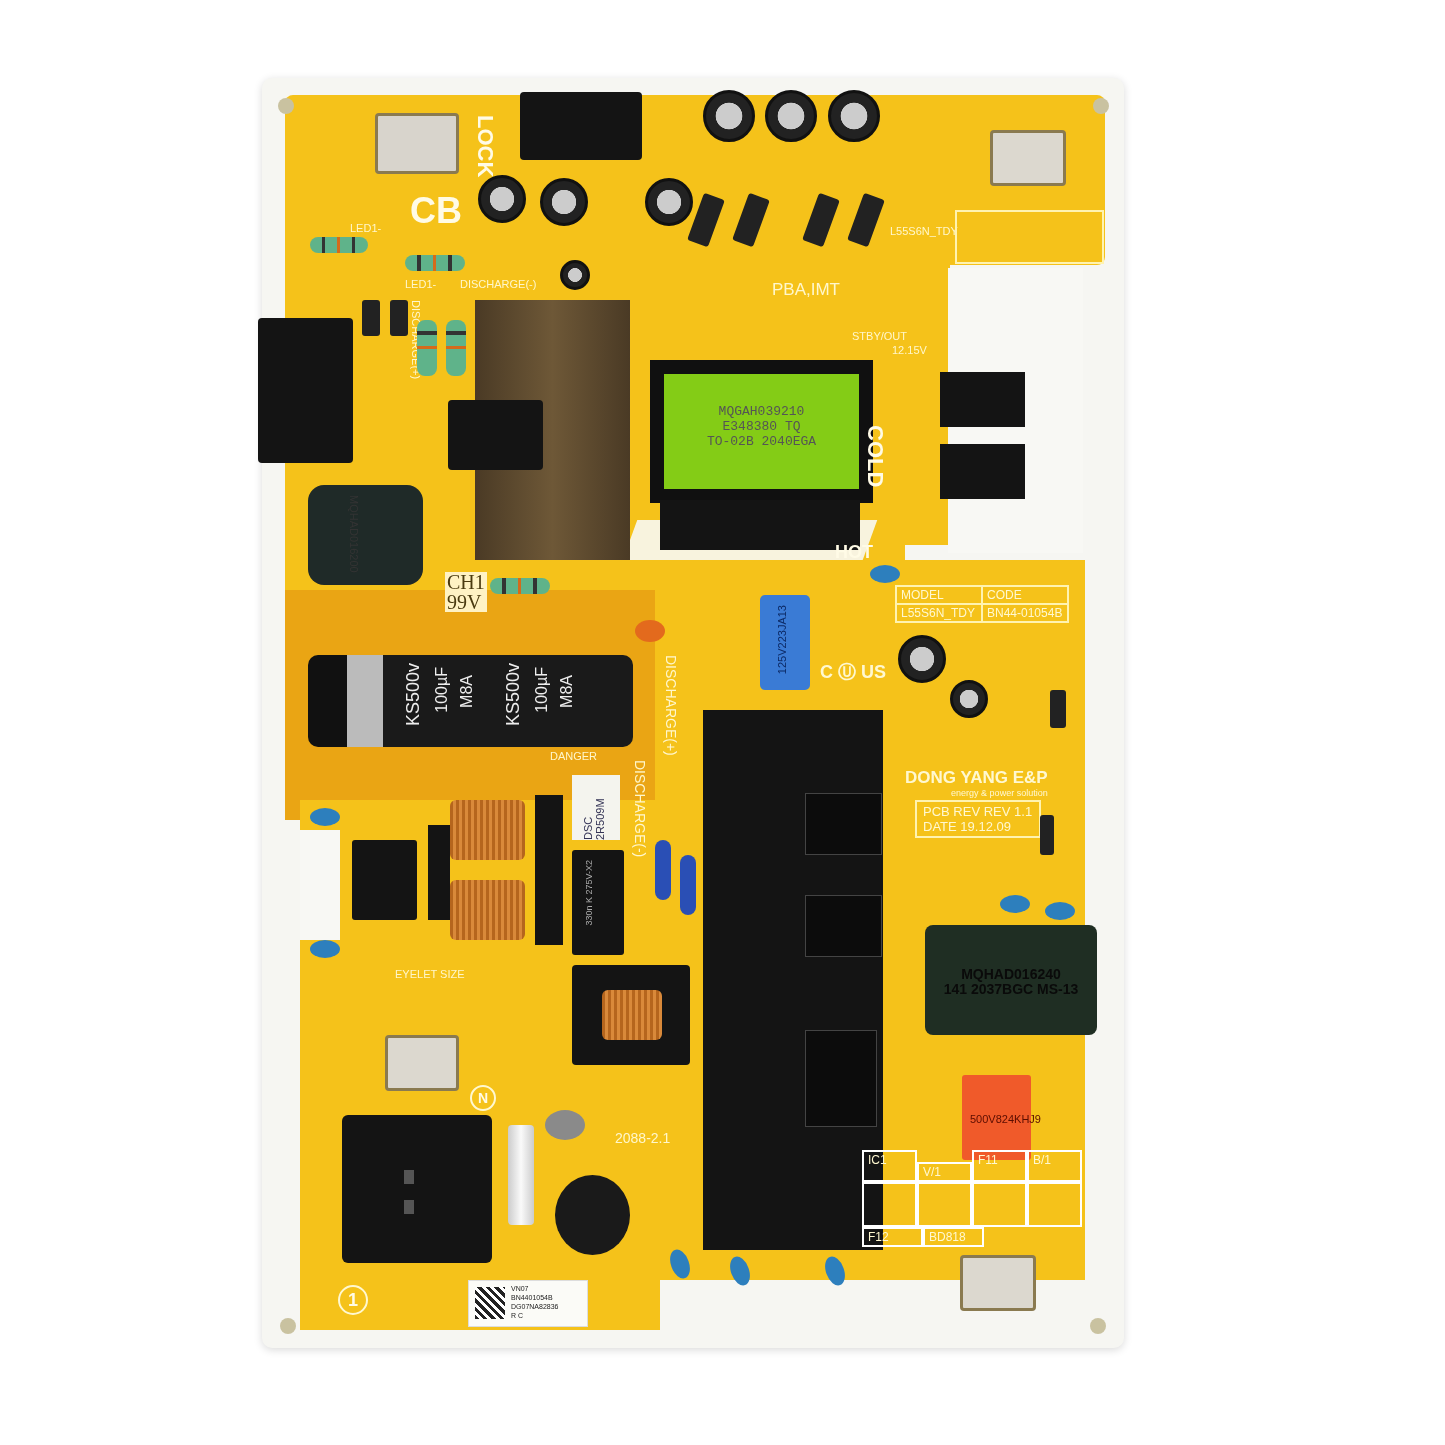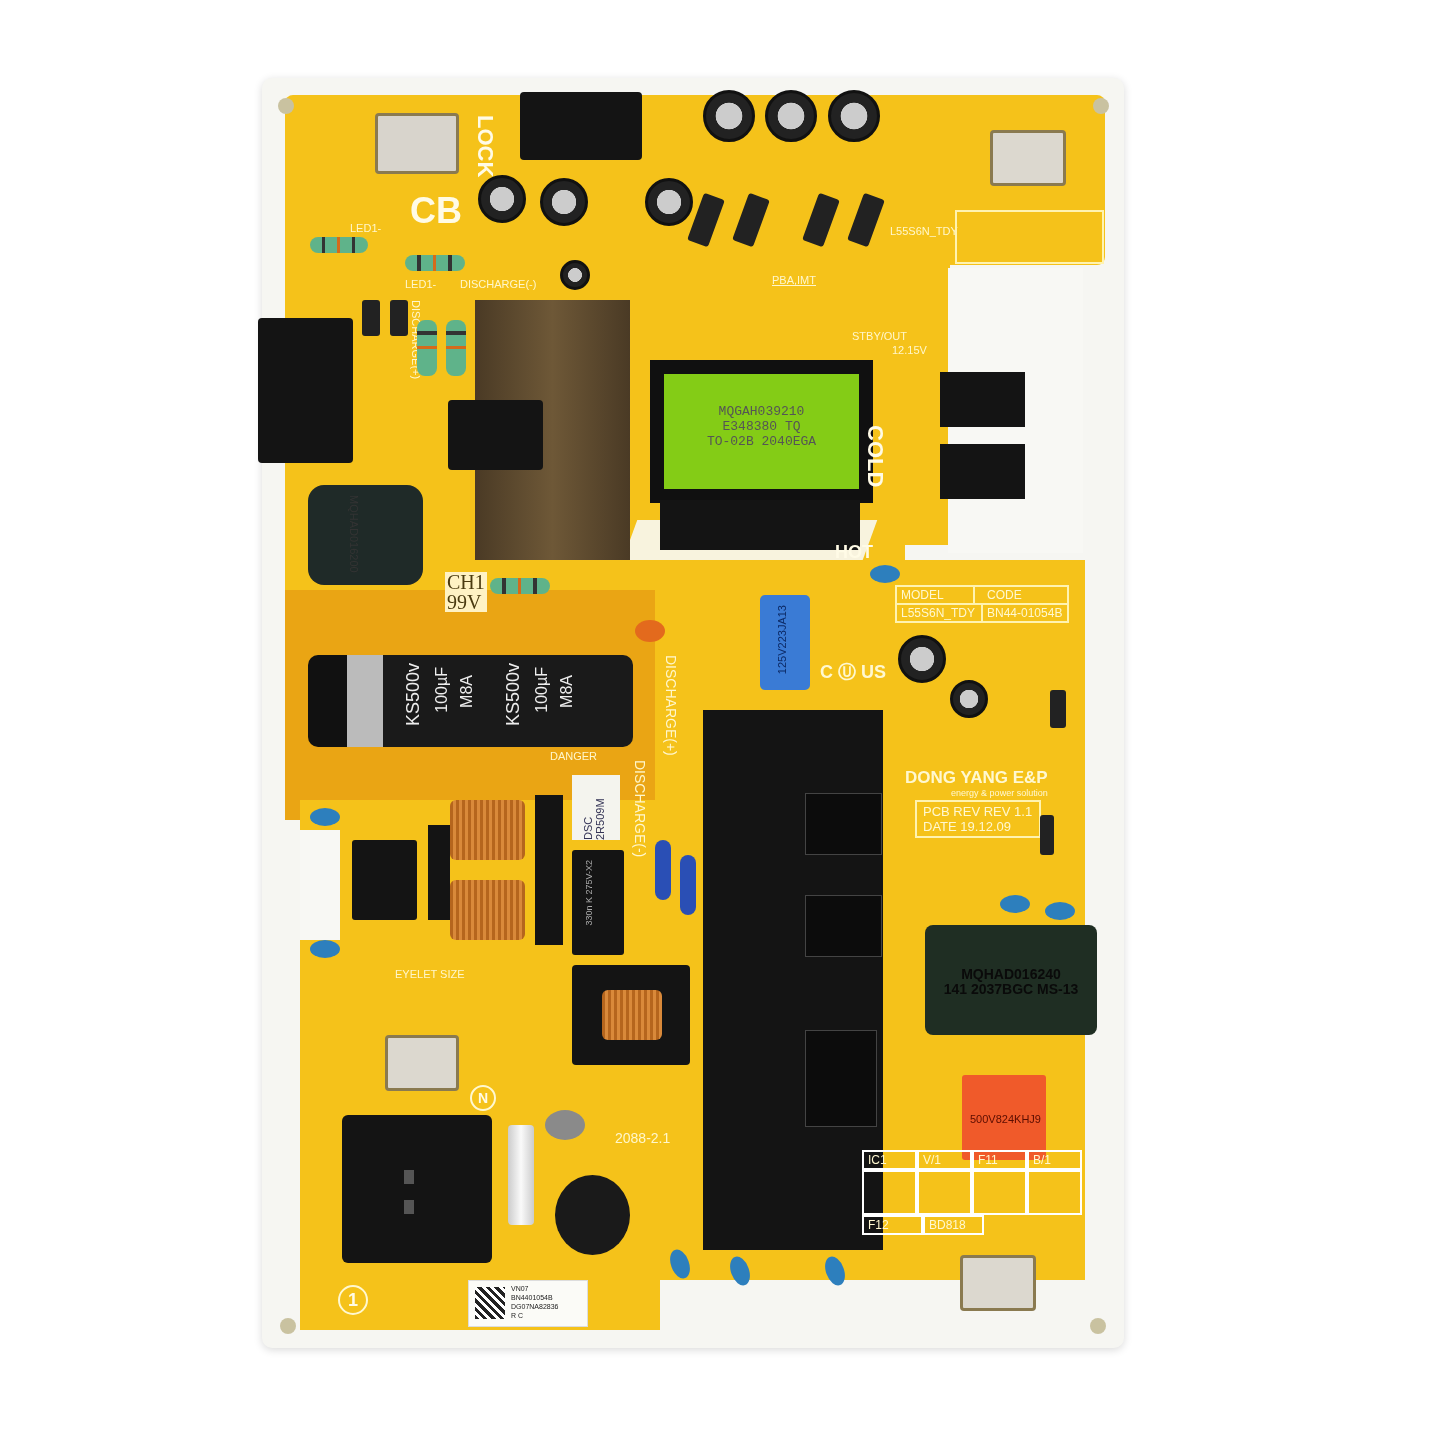--- a/index.html
+++ b/index.html
@@ -60,21 +60,21 @@
 <div class="abs cap-top" style="left:828px;top:90px;width:46px;height:46px;"></div>
 <div class="abs cap-top" style="left:478px;top:175px;width:42px;height:42px;"></div>
 <div class="abs cap-top" style="left:540px;top:178px;width:42px;height:42px;"></div>
 <div class="abs cap-top" style="left:645px;top:178px;width:42px;height:42px;"></div>
 <div class="abs cap-top" style="left:560px;top:260px;width:24px;height:24px;"></div>
 
 <div class="abs diode" style="left:695px;top:195px;width:22px;height:50px;transform:rotate(20deg);"></div>
 <div class="abs diode" style="left:740px;top:195px;width:22px;height:50px;transform:rotate(20deg);"></div>
 <div class="abs diode" style="left:810px;top:195px;width:22px;height:50px;transform:rotate(20deg);"></div>
 <div class="abs diode" style="left:855px;top:195px;width:22px;height:50px;transform:rotate(20deg);"></div>
-<div class="abs silk-sm" style="left:772px;top:274px;font-size:11px;text-decoration:underline;">PBA,IMT</div>
+<div class="abs silk-sm" style="left:772px;top:280px;font-size:17px;">PBA,IMT</div>
 <div class="abs silk-sm" style="left:890px;top:225px;">L55S6N_TDY</div>
 
 <div class="abs" style="left:990px;top:130px;width:70px;height:50px;background:#dcd8cf;border:3px solid #8a7a50;border-radius:4px;"></div>
 <div class="abs" style="left:955px;top:210px;width:145px;height:50px;border:2px solid #fff3b0;"></div>
 
 <div class="abs black" style="left:258px;top:318px;width:95px;height:145px;border-radius:4px;"></div>
 
 <div class="abs diode" style="left:362px;top:300px;width:18px;height:36px;"></div>
 <div class="abs diode" style="left:390px;top:300px;width:18px;height:36px;"></div>
 <div class="abs silk-sm text-vert" style="left:410px;top:300px;">DISCHARGE(+)</div>
@@ -109,21 +109,21 @@
   <div>CH1</div>
   <div>99V</div>
 </div>
 <div class="abs resistor" style="left:490px;top:578px;width:60px;"></div>
 
 <div class="abs silk" style="left:835px;top:542px;font-size:18px;">HOT</div>
 
 <div class="abs" style="left:895px;top:585px;width:170px;border:2px solid #fff3b0;font-size:12px;color:#fff8d0;">
   <div style="display:flex;border-bottom:2px solid #fff3b0;">
     <div style="flex:1;padding:1px 4px;border-right:2px solid #fff3b0;">MODEL</div>
-    <div style="flex:1;padding:1px 12px;">CODE</div>
+    <div style="flex:1;padding:1px 4px;">CODE</div>
   </div>
   <div style="display:flex;">
     <div style="flex:1;padding:1px 4px;border-right:2px solid #fff3b0;">L55S6N_TDY</div>
     <div style="flex:1;padding:1px 4px;">BN44-01054B</div>
   </div>
 </div>
 
 <div class="abs black" style="left:308px;top:655px;width:325px;height:92px;border-radius:10px;background:linear-gradient(90deg,#111 0 12%,#bbb 12% 23%,#1a1a1a 23%);">
   <div style="position:absolute;left:95px;top:8px;color:#eee;font-size:18px;writing-mode:vertical-rl;transform:rotate(180deg);line-height:20px;">
     <span>KS500v</span>
@@ -207,34 +207,34 @@
 <div class="abs" style="left:655px;top:840px;width:16px;height:60px;background:#2a4fb5;border-radius:8px;"></div>
 <div class="abs" style="left:680px;top:855px;width:16px;height:60px;background:#2a4fb5;border-radius:8px;"></div>
 
 <div class="abs" style="left:925px;top:925px;width:172px;height:110px;background:#1f2e23;border-radius:8px;">
   <div style="text-align:center;color:#0a0a0a;font-size:14px;font-weight:bold;margin-top:42px;line-height:15px;">
     <div>MQHAD016240</div>
     <div>141 2037BGC MS-13</div>
   </div>
 </div>
 
-<div class="abs" style="left:962px;top:1075px;width:84px;height:85px;background:#f05a2a;border-radius:3px;">
+<div class="abs" style="left:962px;top:1075px;width:69px;height:85px;background:#f05a2a;border-radius:3px;">
   <div style="color:#5a0d00;font-size:11px;margin:38px 0 0 8px;">500V824KHJ9</div>
 </div>
 
 <div class="abs black" style="left:572px;top:965px;width:118px;height:100px;border-radius:4px;">
   <div class="coil" style="margin:25px 0 0 30px;width:60px;height:50px;"></div>
 </div>
 
 <div class="abs silk-sm" style="left:615px;top:1130px;font-size:14px;">2088-2.1</div>
 
 <div class="abs" style="left:862px;top:1150px;width:220px;color:#fff8d0;font-size:12px;">
   <div style="display:flex;">
     <div class="grid-cell" style="flex:1;padding:1px 4px;">IC1</div>
-    <div class="grid-cell" style="flex:1;padding:1px 4px;">V/1</div>
+    <div class="grid-cell" style="flex:1;padding:1px 4px;margin-top:12px;">V/1</div>
     <div class="grid-cell" style="flex:1;padding:1px 4px;">F11</div>
     <div class="grid-cell" style="flex:1;padding:1px 4px;">B/1</div>
   </div>
   <div style="display:flex;height:45px;">
     <div class="grid-cell" style="flex:1;"></div>
       <div class="grid-cell" style="flex:1;"></div>
       <div class="grid-cell" style="flex:1;"></div>
       <div class="grid-cell" style="flex:1;"></div>
   </div>
   <div style="display:flex;">

